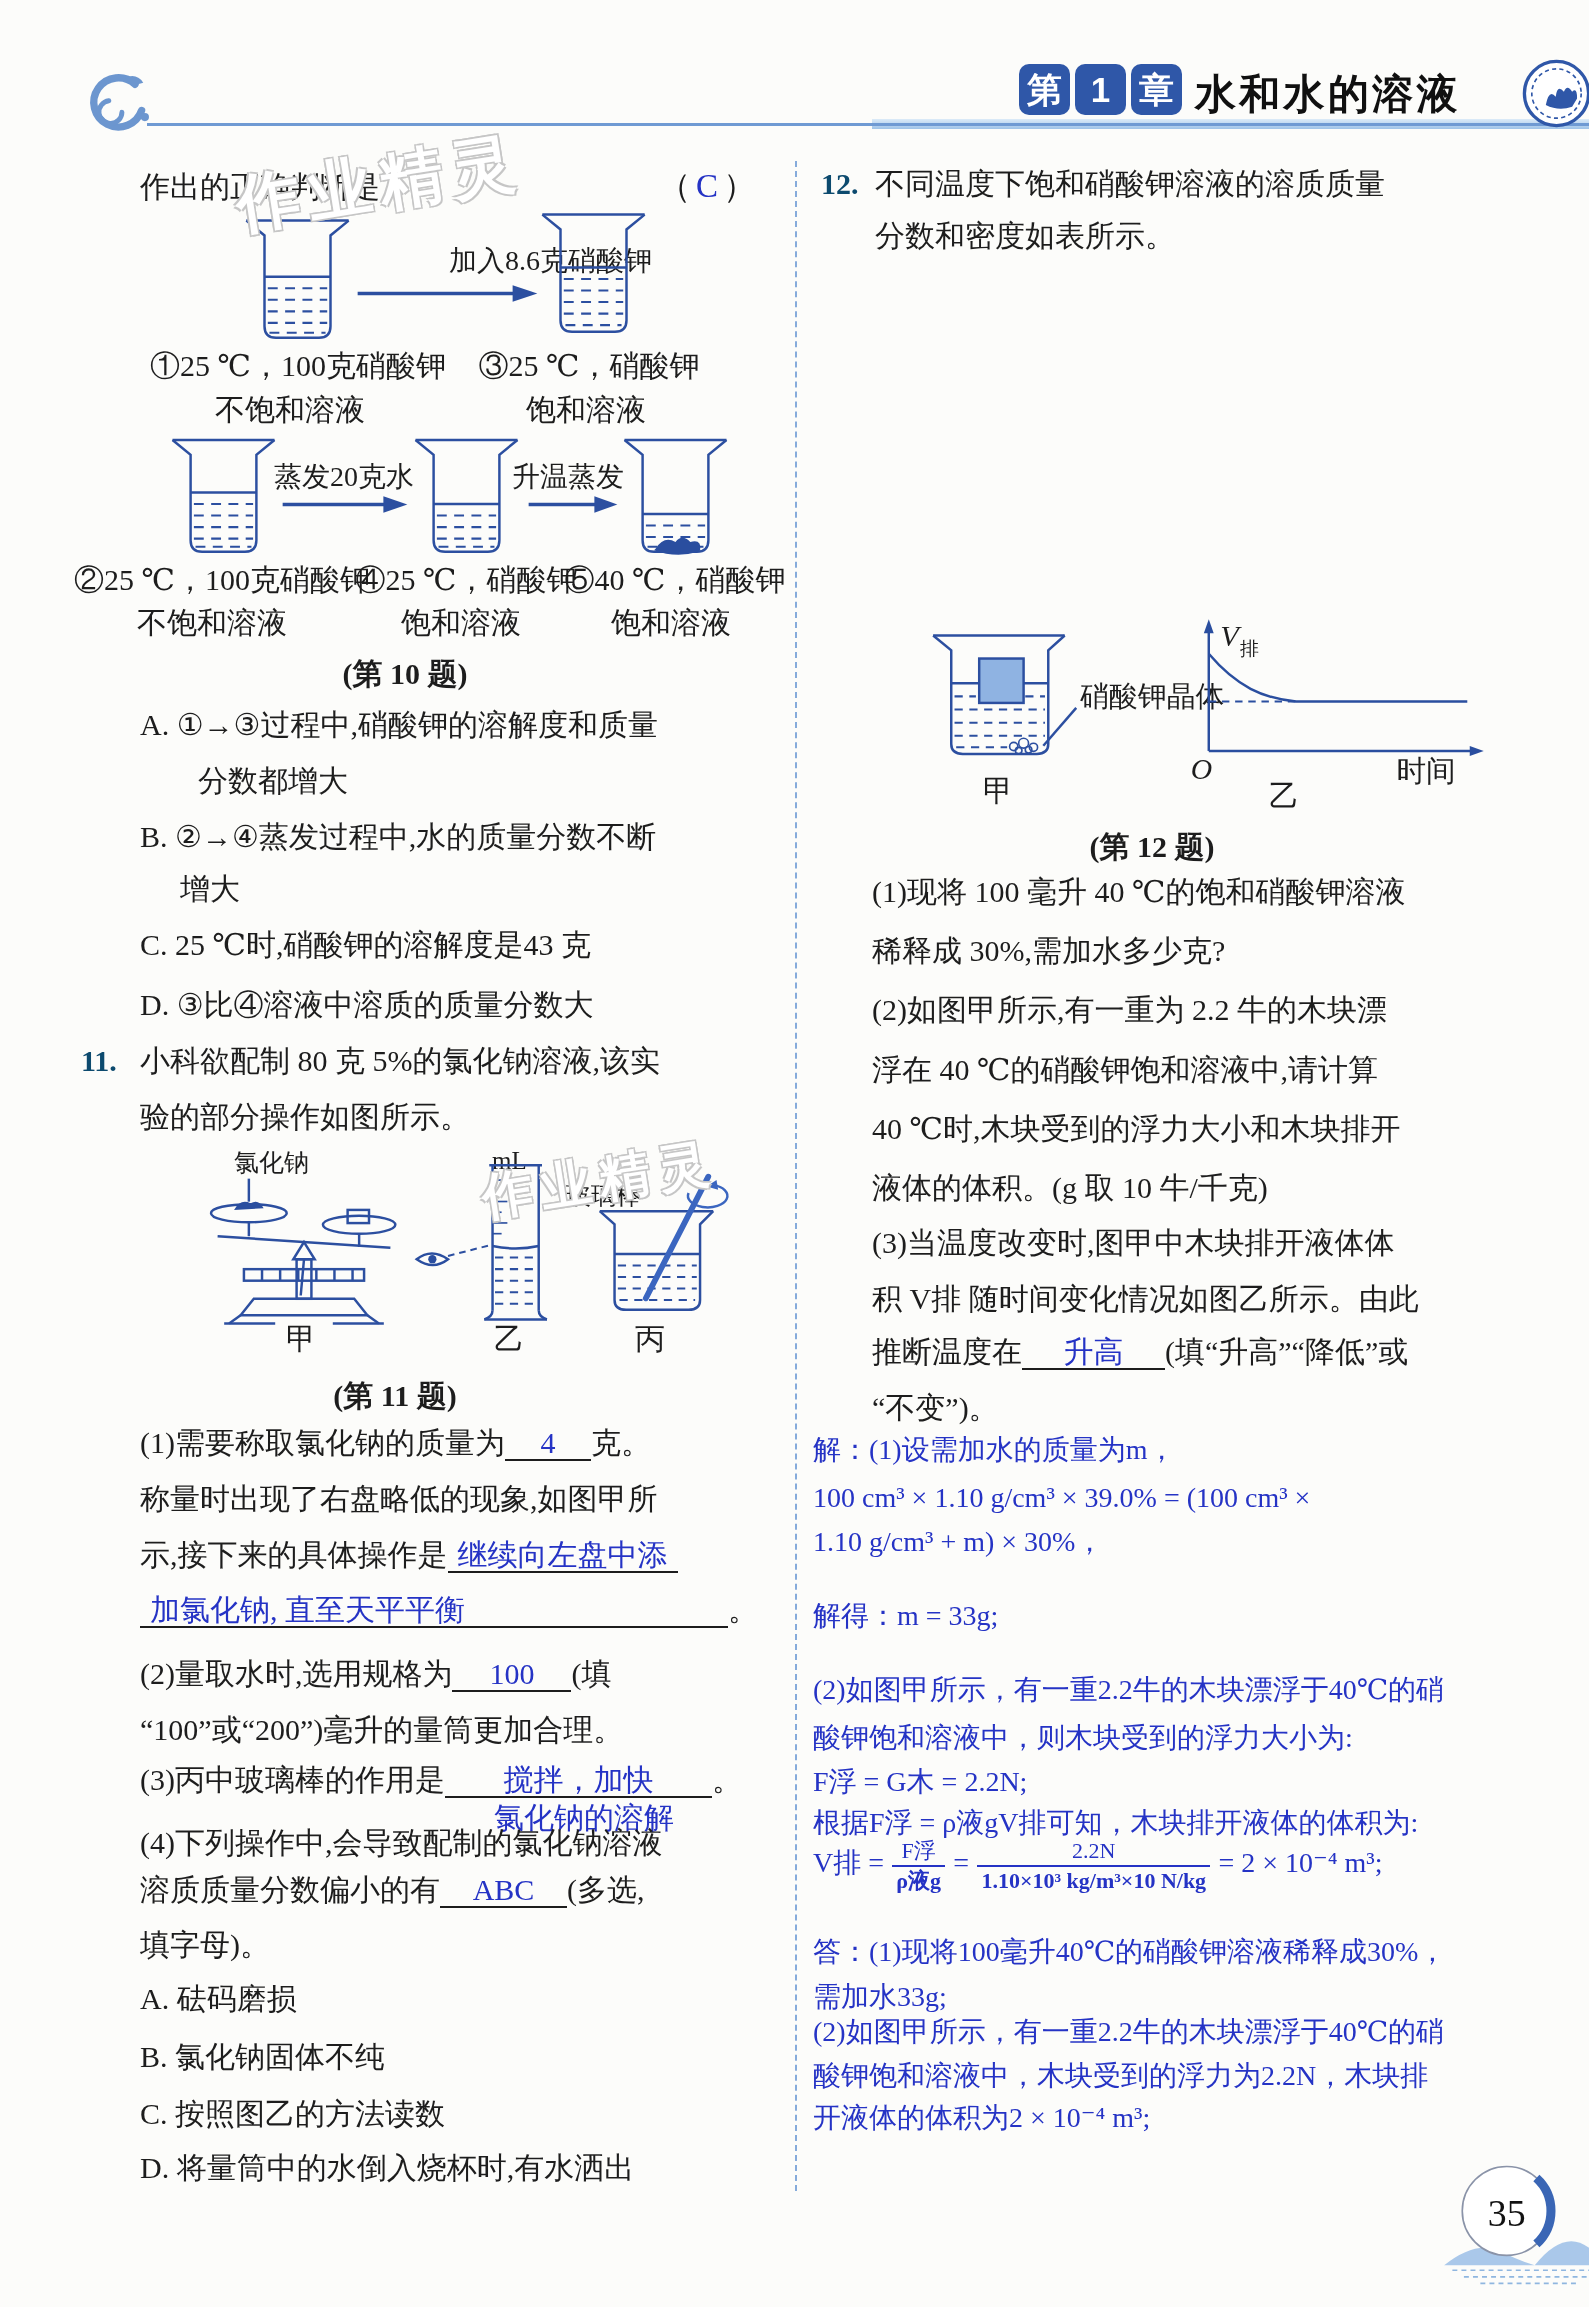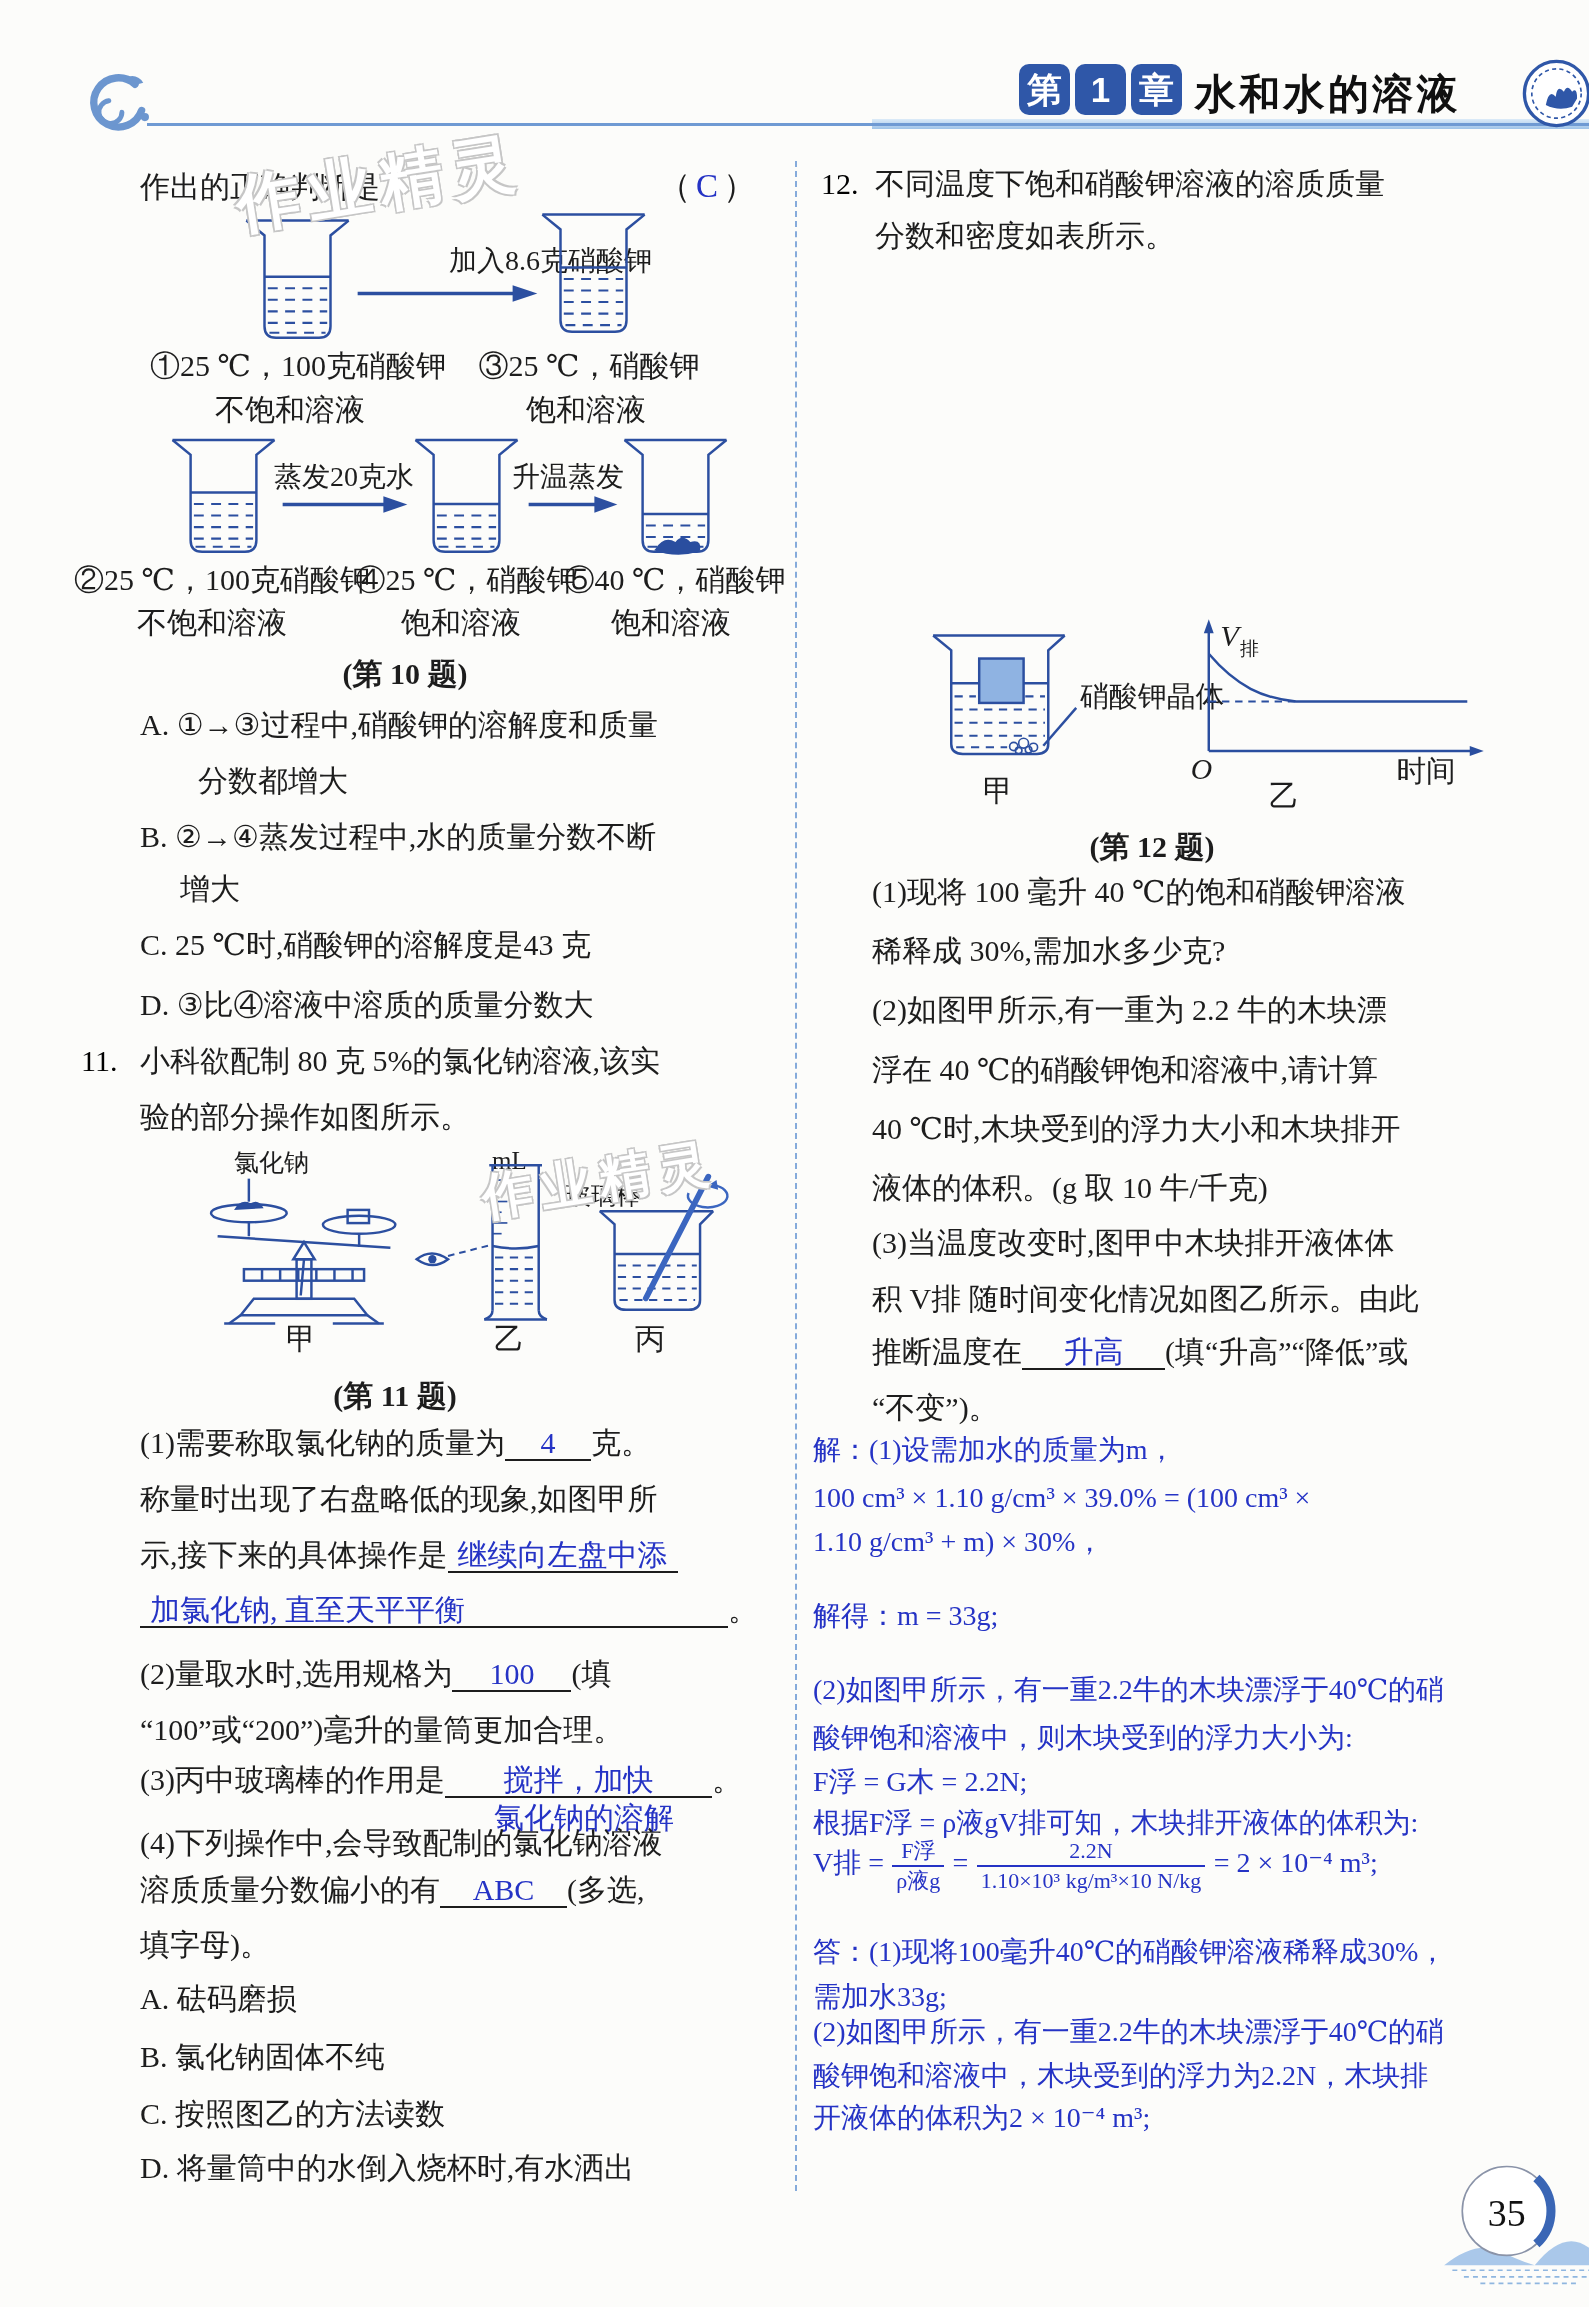--- a/index.html
+++ b/index.html
@@ -8,21 +8,21 @@
     background:#fcfcfa;
     font-family:"Liberation Serif","DejaVu Serif",serif;
     color:#1d1d1d;
   }
   .ln{position:absolute;white-space:nowrap;font-size:30px;line-height:1.15;}
   .sm{font-size:28px;}
   .xs{font-size:25px;}
   .ctr{transform:translateX(-50%);}
   .bold{font-weight:bold;}
   .blue{color:#2533c5;}
-  .qnum{color:#000000;font-weight:normal;}
+  .qnum{color:#0c4a6e;font-weight:bold;}
   .blank{
     display:inline-block;border-bottom:2.5px solid #1d1d1d;text-align:center;
     color:#2533c5;line-height:1.05;padding:0 10px;vertical-align:bottom;
   }
   .hdr-band{position:absolute;left:872px;top:119px;width:717px;height:10px;
     background:linear-gradient(#dcebf8,#9fc3e8);}
   .hdr-line{position:absolute;left:147px;top:123px;width:1443px;height:2.5px;background:#6f9ad3;}
   .badge{
     position:absolute;top:64px;width:51px;height:51px;border-radius:10px;
     background:#2f57a8;color:#fff;font-family:"Liberation Sans","DejaVu Sans",sans-serif;
@@ -43,21 +43,21 @@
     position:absolute;left:819px;top:272px;border-collapse:collapse;
     border:3.3px solid #3f6cb4;table-layout:fixed;background:#fff;
   }
   table.sol td,table.sol th{
     border:1.6px solid #3f6cb4;text-align:center;vertical-align:middle;
     font-size:29px;font-weight:normal;padding:0;
   }
   table.sol th{background:#cfe4f6;}
   .frac{display:inline-flex;flex-direction:column;align-items:center;
     vertical-align:middle;margin:0 8.2px;font-size:22px;line-height:1.25;}
-  .frac .den{border-top:2.5px solid #2533c5;padding:0 4.1px;}
+  .frac .den{border-top:2.5px solid #2533c5;padding:0 4.1px;font-weight:bold;}
   svg{position:absolute;overflow:visible;}
   svg text{font-family:"Liberation Serif","DejaVu Serif",serif;}
   .pagecircle{position:absolute;left:1444px;top:2150px;}
 </style>
 </head>
 <body>
 
 <div class="hdr-band"></div>
 <div class="hdr-line"></div>
 

